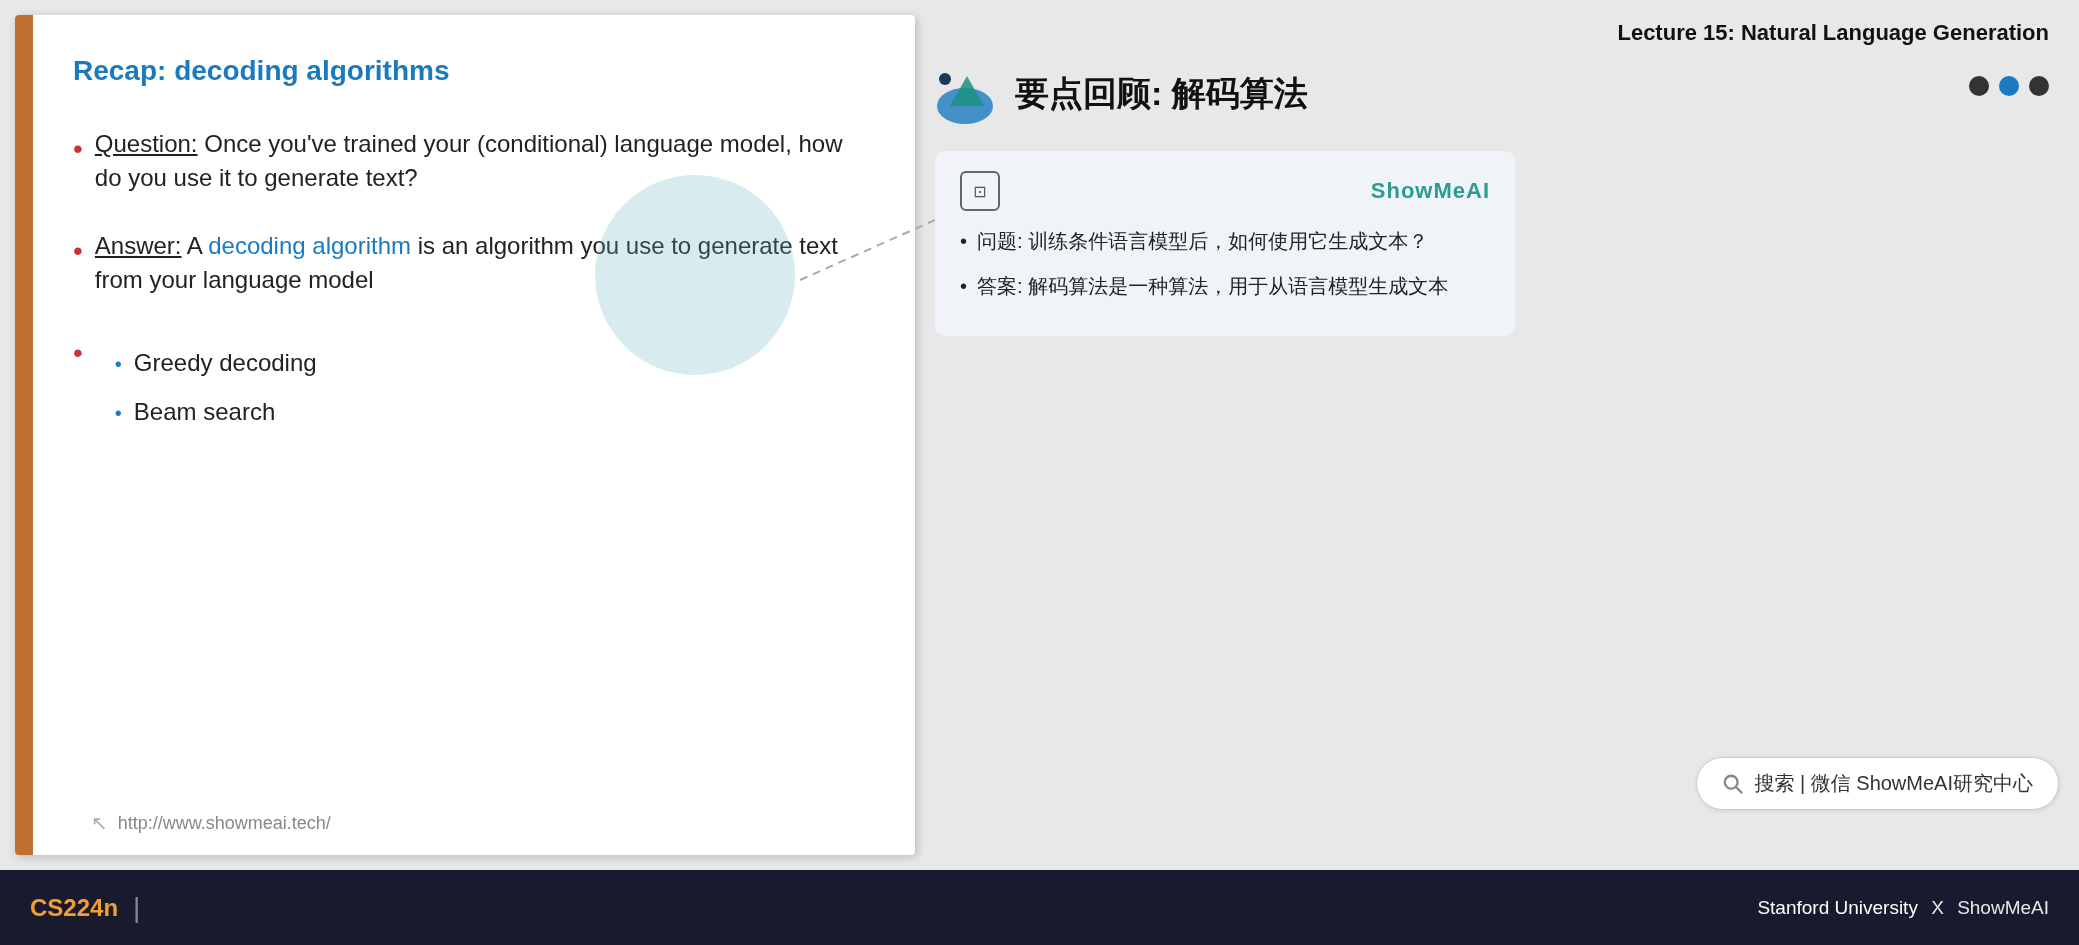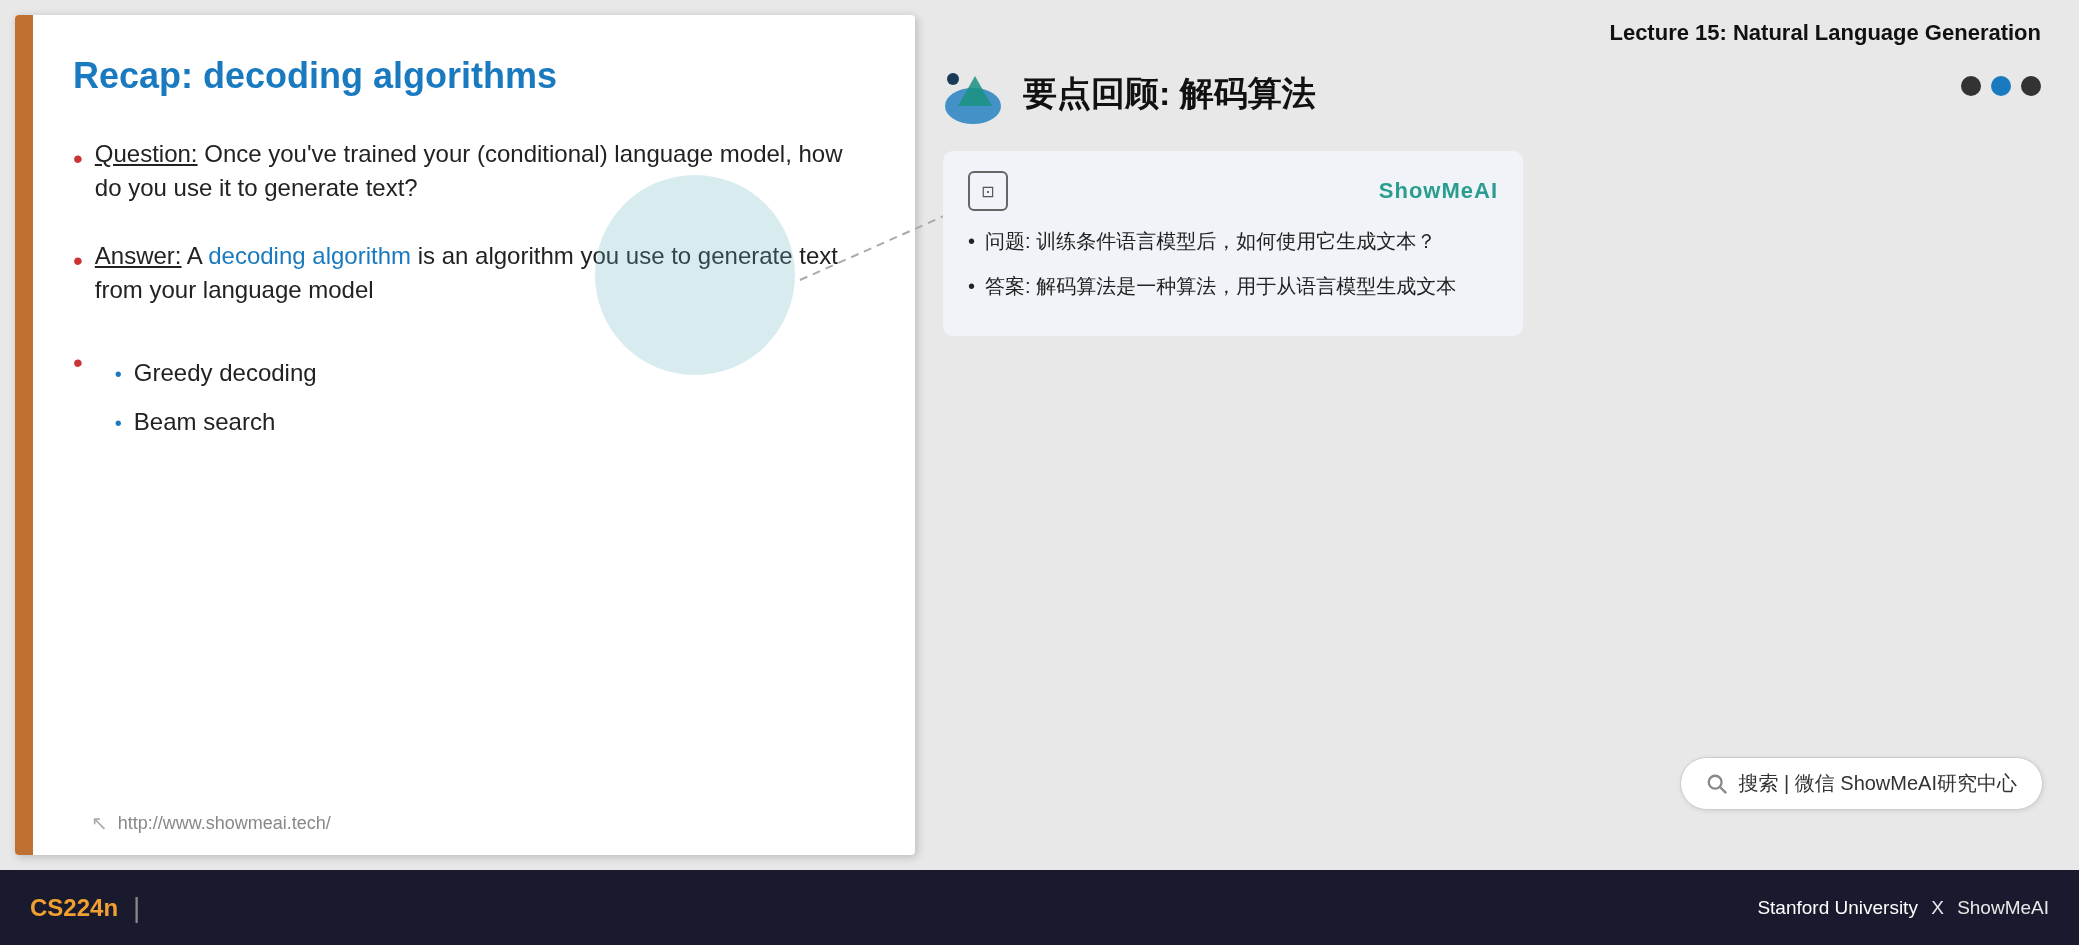--- a/index.html
+++ b/index.html
@@ -40,21 +40,21 @@
       flex-shrink: 0;
     }
 
     .slide-content {
       padding: 40px 50px 30px 40px;
       flex: 1;
       position: relative;
     }
 
     .slide-title {
-      font-size: 36px;
+      font-size: 28px;
       font-weight: bold;
       color: #1a7abf;
       margin-bottom: 40px;
     }
 
     .bullet-list {
       list-style: none;
       padding: 0;
     }
 
@@ -133,21 +133,21 @@
       background: rgba(100, 180, 190, 0.25);
       right: 120px;
       top: 160px;
     }
 
     
     .right-panel {
       flex: 1;
       display: flex;
       flex-direction: column;
-      padding: 10px 28px;
+      padding: 10px 20px;
       position: relative;
     }
 
     
     .lecture-title-bar {
       text-align: right;
       padding: 10px 10px 10px 0;
       font-size: 22px;
       font-weight: bold;
       color: #111;
@@ -238,21 +238,21 @@
 
     .card-bullet .cbullet {
       margin-right: 10px;
       flex-shrink: 0;
     }
 
     
     .search-box {
       position: absolute;
       bottom: 60px;
-      right: 36px;
+      right: 20px;
       background: white;
       border: 1px solid #ccc;
       border-radius: 30px;
       padding: 12px 25px;
       display: flex;
       align-items: center;
       font-size: 20px;
       color: #333;
       box-shadow: 1px 1px 5px rgba(0,0,0,0.1);
       white-space: nowrap;

